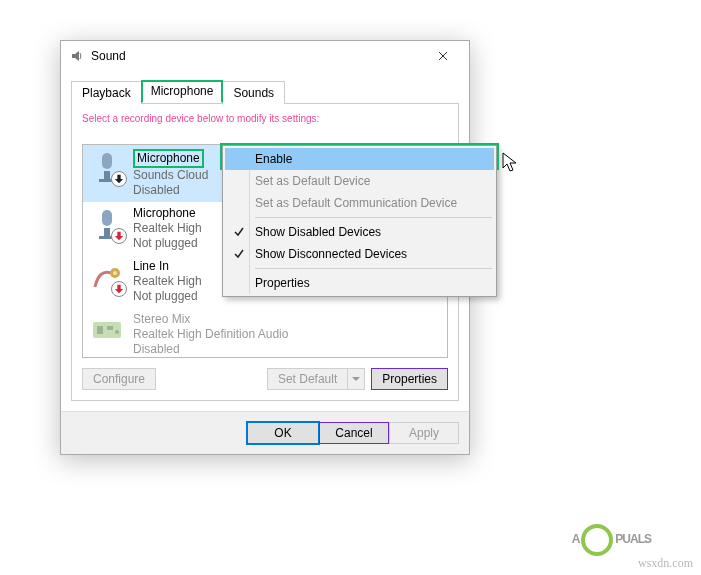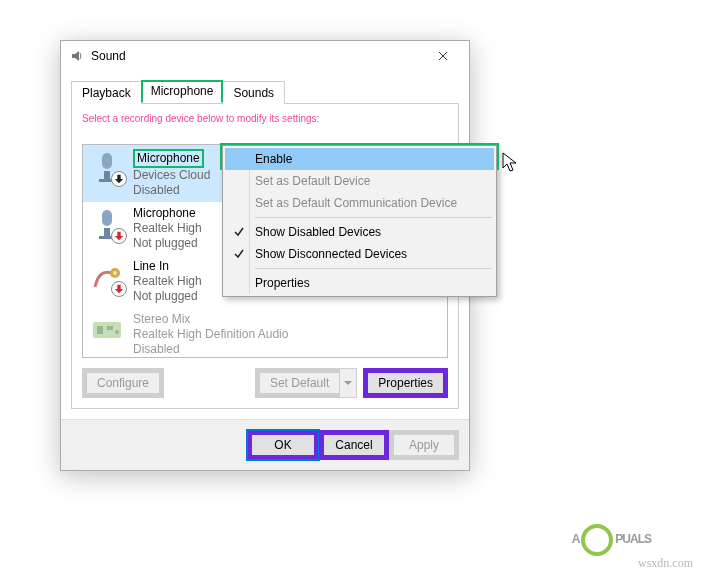--- a/index.html
+++ b/index.html
@@ -144,21 +144,21 @@
     .device-sub2 { font-size: 12px; color: #6a6a6a; }
     .dimmed .device-name, .dimmed .device-sub, .dimmed .device-sub2 { color: #9a9a9a; }
     .bottom-row {
       display: flex;
       justify-content: space-between;
       align-items: center;
       margin-top: 10px;
     }
     .btn {
       background: #e1e1e1;
-      border: 5px solid #6d28d9;
+      border: 1px solid #6d28d9;
       padding: 3px 10px;
       font-size: 12px;
       color: #000;
       cursor: default;
       min-width: 70px;
       text-align: center;
     }
     .btn.disabled {
       color: #9a9a9a;
       border-color: #cfcfcf;
@@ -326,21 +326,21 @@
                 <rect x="10" y="30" width="16" height="3" fill="#6d86a0"></rect>
               </svg>
             <span class="badge">
               <svg viewBox="0 0 12 12" width="10" height="10">
                   <path fill="#222" d="M6 1l-5 5h3v5h4V6h3z" transform="rotate(180 6 6)"></path>
                 </svg>
             </span>
           </div>
           <div class="device-text">
             <span class="device-name bordered">Microphone</span>
-            <span class="device-sub">Devices Cloud</span>
+            <span class="device-sub">Sounds Cloud</span>
             <span class="device-sub2">Disabled</span>
           </div>
         </div>
 
         <div class="device-item">
           <div class="device-icon">
             <svg viewBox="0 0 36 36">
                 <rect x="13" y="4" width="10" height="16" rx="5" fill="#8aa6c1"></rect>
                 <rect x="15" y="22" width="6" height="8" fill="#6d86a0"></rect>
                 <rect x="10" y="30" width="16" height="3" fill="#6d86a0"></rect>

